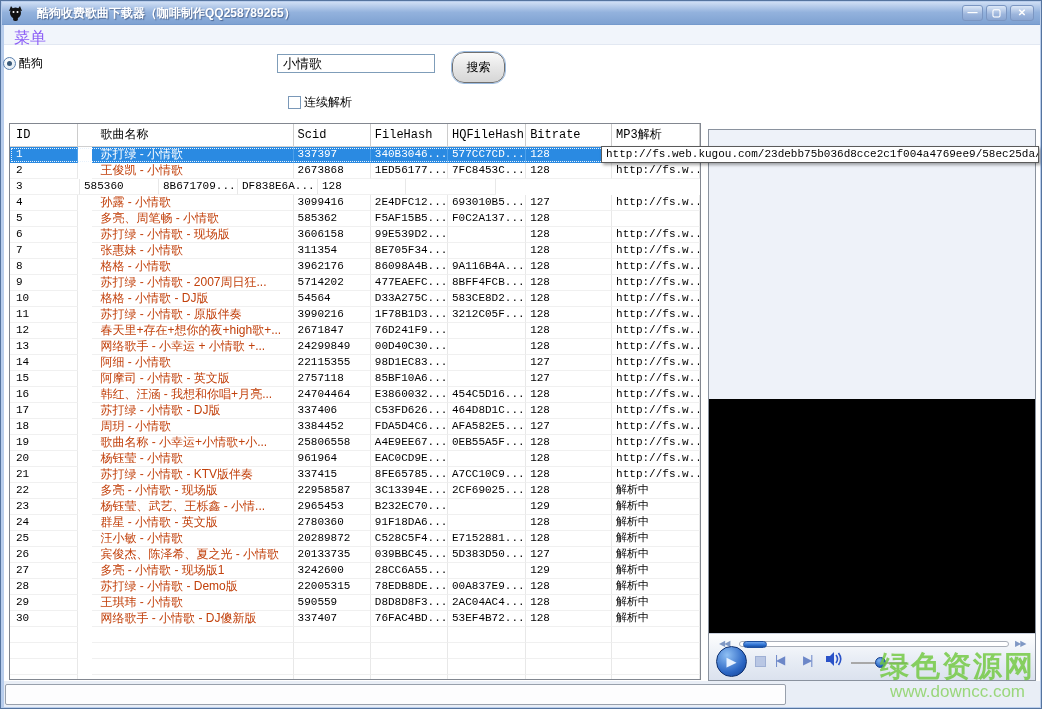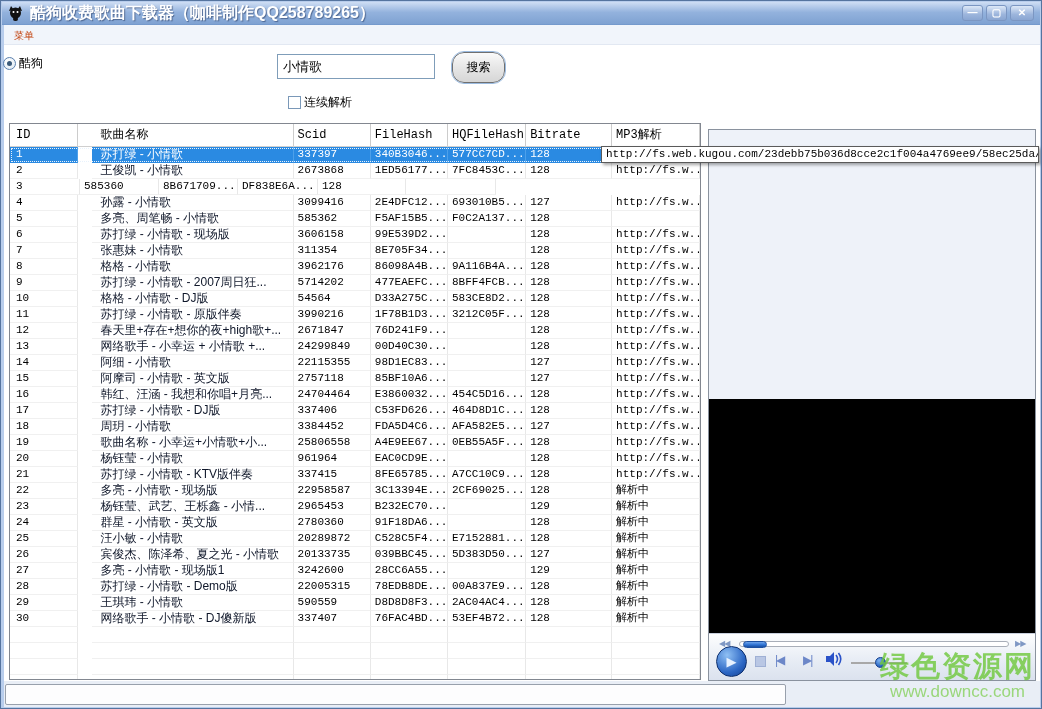--- a/index.html
+++ b/index.html
@@ -7,44 +7,44 @@
   body { font-family:"Liberation Sans", sans-serif; }
 
   .window { position:relative; width:1042px; height:709px; background:#b8cdec;
             border:1px solid #55749f; overflow:hidden; }
 
   
   .titlebar { position:absolute; left:1px; top:1px; right:1px; height:23px;
     background:linear-gradient(#cfdef4, #93b2dd 45%, #7fa2d2 95%, #6d93c8);
     display:flex; align-items:center; }
   .app-icon { width:17px; height:17px; margin-left:5px; position:relative; }
-  .title-text { color:#fff; font-weight:bold; font-size:16px; margin-left:6px;
+  .title-text { color:#fff; font-weight:bold; font-size:12px; margin-left:13px;
     text-shadow:1px 1px 1px rgba(40,60,100,.6); }
   .win-btns { position:absolute; right:6px; top:3px; display:flex; gap:3px; }
   .win-btn { width:21px; height:16px; border:1px solid #7b96c2; border-radius:3px;
     background:linear-gradient(#dde8f7, #9cb5dc 60%, #8aa6d2);
     color:#fff; font-size:10px; line-height:14px; text-align:center; font-weight:bold; }
   .win-btn.close { width:24px; }
 
   
   .menubar { position:absolute; left:3px; top:24px; width:1036px; height:20px;
     background:#f1f5fb; border-bottom:1px solid #e2e8f2; }
-  .menu-item { display:inline-block; font-size:10px; color:#c2410c; padding:3px 10px 0 10px; }
+  .menu-item { display:inline-block; font-size:16px; color:#8b5cf6; padding:3px 10px 0 10px; }
 
   .client { position:absolute; left:3px; top:44px; width:1036px; height:662px; background:#fff; }
   .bottom-strip { position:absolute; left:3px; top:680px; width:1036px; height:26px; background:#e9eef6; }
 
   .radio-row { position:absolute; left:2px; top:54px; display:flex; align-items:center; }
   .radio { width:13px; height:13px; border:1px solid #5a7fae; border-radius:50%;
     background:radial-gradient(circle at 35% 30%, #fff, #dce8f2); position:relative; }
   .radio::after { content:""; position:absolute; left:3px; top:3px; width:5px; height:5px;
     border-radius:50%; background:#3a5a7a; }
   .radio-label { font-size:12px; margin-left:3px; }
 
-  .search-input { position:absolute; left:276px; top:53px; width:158px; height:25px;
+  .search-input { position:absolute; left:276px; top:53px; width:158px; height:19px;
     border:1px solid #7f9db9; font-size:13px; padding-left:5px;
     font-family:"Liberation Sans", sans-serif; background:#fff; }
   .search-btn { position:absolute; left:451px; top:51px; width:53px; height:31px;
     border:1px solid #707070; outline:1px solid #9bbbe0; border-radius:12px;
     background:linear-gradient(#fafafa, #e8e8e8 45%, #d6d6d6);
     font-size:12px; font-family:"Liberation Sans", sans-serif; }
   .chk-row { position:absolute; left:287px; top:93px; display:flex; align-items:center; }
   .checkbox { width:13px; height:13px; border:1px solid #7a98b8; background:#fff; }
   .chk-label { font-size:12px; margin-left:3px; }
 
@@ -52,21 +52,21 @@
   .table { position:absolute; left:8px; top:122px; width:692px; height:557px;
     border:1px solid #828790; background:#fff; overflow:hidden; }
   .thead { display:flex; height:23px; border-bottom:1px solid #cfcfcf; background:#fff; }
   .th { font-size:12px; line-height:22px; border-right:1px solid #cccccc; overflow:hidden;
     white-space:nowrap; font-family:"Liberation Mono","DejaVu Sans",monospace; }
   .tbody { position:relative; }
   .tr { display:flex; height:16px; }
   .td { font-size:11px; line-height:15px; border-right:1px solid #e8e8e8;
     border-bottom:1px solid #f0f0f0; overflow:hidden; white-space:nowrap;
     font-family:"Liberation Mono","DejaVu Sans",monospace; color:#000; }
-  .td.c1 { font-size:12px; color:#0f172a; font-family:"Liberation Sans", sans-serif; }
+  .td.c1 { font-size:12px; color:#c2410c; font-family:"Liberation Sans", sans-serif; }
   .c0 { width:70px; padding-left:6px; }
   .c1 { width:206px; padding-left:8px;margin-left:14px; }
   .c2 { width:79px; padding-left:4px; }
   .c3 { width:79px; padding-left:4px; }
   .c4 { width:80px; padding-left:4px; }
   .c5 { width:88px; padding-left:4px; }
   .c6 { width:90px; padding-left:4px; }
   .tr.selected .td { background:#2a8ae2; color:#fff; border-bottom-color:#2a8ae2; border-right-color:#4da0ea; }
   .tr.selected { outline:1px dotted #e8f2fc; outline-offset:-2px; }
 

